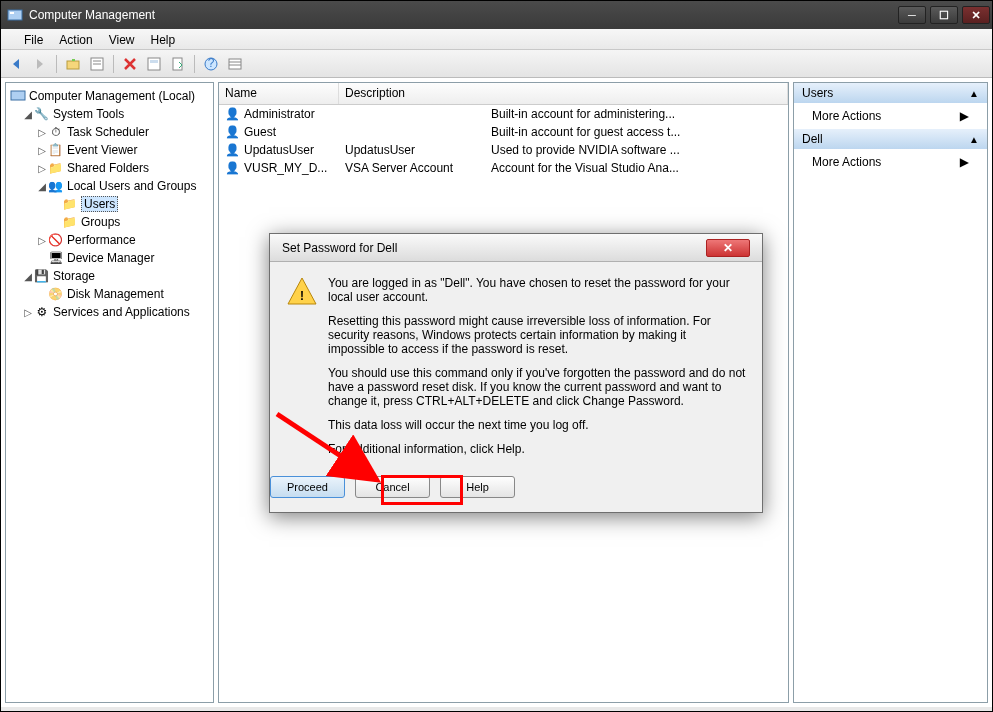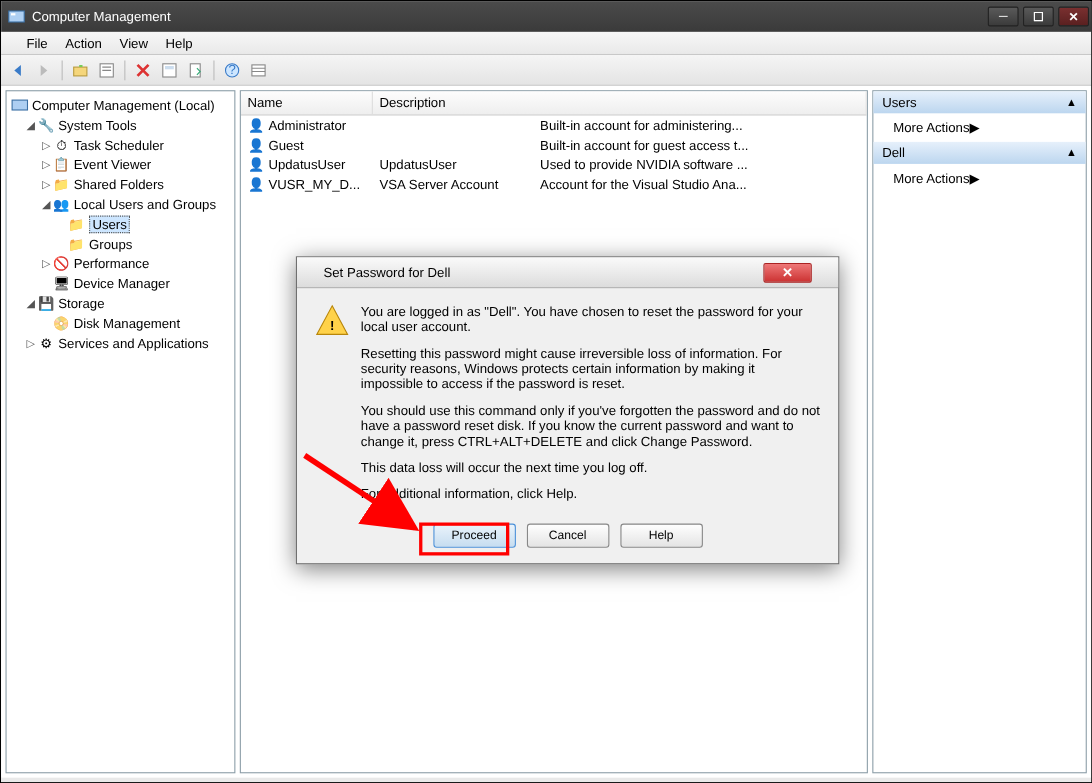--- a/index.html
+++ b/index.html
@@ -34,32 +34,32 @@
 .listhead div{padding:3px 6px;border-right:1px solid #ddd}
 .col-name{width:120px}
 .col-full{width:146px}
 .col-desc{flex:1}
 .lrow{display:flex;height:18px;align-items:center}
 .lrow .cell{padding:0 6px;overflow:hidden;text-overflow:ellipsis;white-space:nowrap}
 .lrow.sel{background:#f1f1f1}
 
 .actions .ahdr{background:linear-gradient(#fdfdfd,#eee);border-bottom:1px solid #ccc;padding:4px 8px;font-weight:bold}
 .actions .agrp{background:linear-gradient(#e6f0fb,#bcd6ef);padding:3px 8px;display:flex;justify-content:space-between;align-items:center;font-size:12px}
-.actions .aitem{padding:6px 18px;display:flex;justify-content:flex-start;align-items:center}
+.actions .aitem{padding:6px 18px;display:flex;justify-content:space-between;align-items:center}
 .arrow-up{font-size:10px}
 
 .dialog{position:absolute;left:268px;top:232px;width:494px;height:280px;border:1px solid #6f6f6f;background:#f0f0f0;box-shadow:0 4px 20px rgba(0,0,0,0.5);z-index:50}
-.dialog .dtitle{height:28px;background:linear-gradient(#fafafa,#dcdcdc);border-bottom:1px solid #b0b0b0;display:flex;align-items:center;padding:0 24px;font-size:12px}
+.dialog .dtitle{height:28px;background:linear-gradient(#fafafa,#dcdcdc);border-bottom:1px solid #b0b0b0;display:flex;align-items:center;padding:0 12px;font-size:12px}
 .dialog .dtitle .spacer{flex:1}
 .dialog .dclose{width:44px;height:18px;background:linear-gradient(#e77,#c33);border:1px solid #a22;border-radius:2px;display:flex;align-items:center;justify-content:center;color:#fff;font-weight:bold}
 .dialog .dbody{padding:14px 16px 0 16px;display:flex;gap:10px}
 .dialog .warnicon{width:32px;height:32px;flex-shrink:0}
 .dialog .dtext{font-size:11px;line-height:14px}
 .dialog .dtext p{margin-bottom:10px}
-.dialog .dbtns{position:absolute;bottom:14px;left:0;right:0;display:flex;justify-content:center;gap:10px}
+.dialog .dbtns{position:absolute;bottom:14px;left:0;right:0;display:flex;justify-content:flex-start;gap:10px}
 .dialog .dbtn{width:75px;height:22px;background:linear-gradient(#fefefe,#e4e4e4);border:1px solid #888;border-radius:3px;font-size:11px;display:flex;align-items:center;justify-content:center}
 .dialog .dbtn.primary{background:linear-gradient(#eaf3fb,#c6ddf0);border:1px solid #4a90d9}
 
 .redbox{position:absolute;border:3px solid #f00;pointer-events:none;z-index:60}
 
 .redarrow{position:absolute;z-index:55;pointer-events:none}
 .footer{height:4px;background:#e9e9e9}
 </style>
 </head>
 <body>

